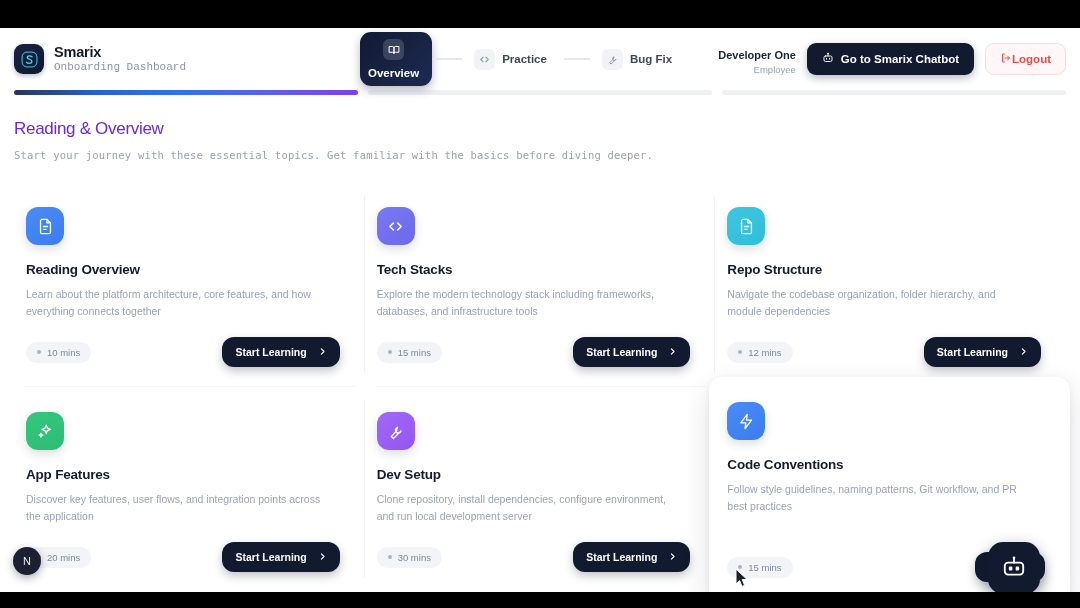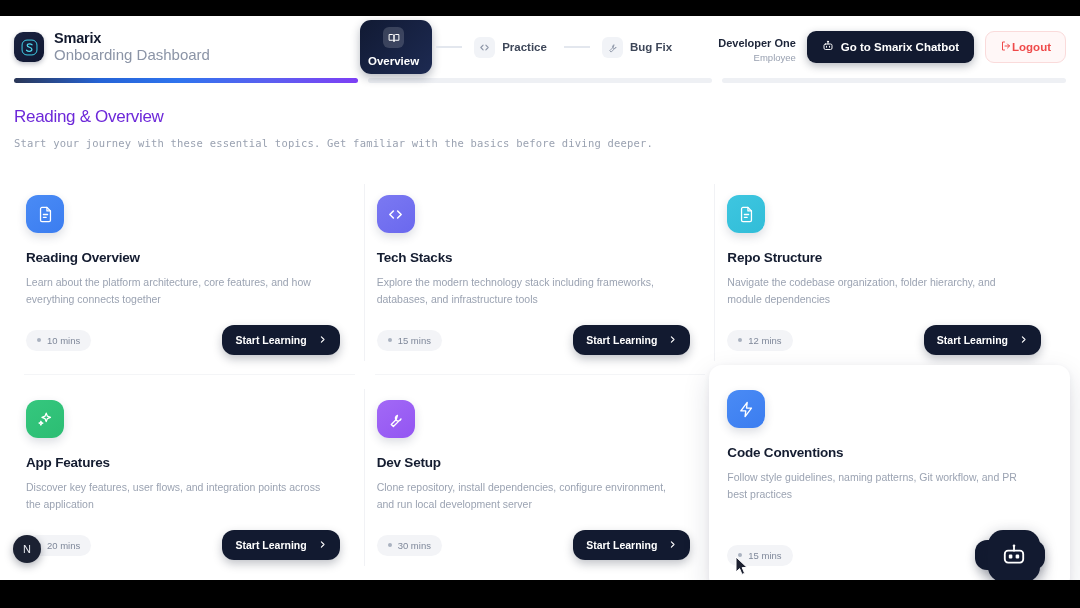--- a/index.html
+++ b/index.html
@@ -20,21 +20,21 @@
   }
   .letterbox-bottom {
     position: absolute; left: 0; top: 592px;
     width: 1080px; height: 16px;
     background: #000000;
   }
 
   
   .app {
     position: absolute;
-    left: 0; top: 16px;
+    left: 0; top: 28px;
     width: 1080px; height: 564px;
     background: #ffffff;
     overflow: hidden;
   }
 
   
   .topbar {
     position: relative;
     height: 62px;
     background: #ffffff;
@@ -54,21 +54,21 @@
     background: linear-gradient(145deg, #1b2340 0%, #101732 100%);
     display: flex; align-items: center; justify-content: center;
     flex: none;
     box-shadow: 0 2px 5px rgba(16,23,50,.28);
   }
   .brand-text { line-height: 1.12; }
   .brand-name {
     font-size: 14.5px; font-weight: 700; color: #131a2e; letter-spacing: -.2px;
   }
   .brand-sub {
-    font-size: 15px; color: #8b94a6; margin-top: 1px;
+    font-size: 11px; color: #8b94a6; margin-top: 1px; font-family: Liberation Mono, monospace;
   }
 
   
   .steps {
     display: flex; align-items: center; gap: 0;
     flex: none;
     width: 352px;
     justify-content: flex-start;
   }
   .step {

